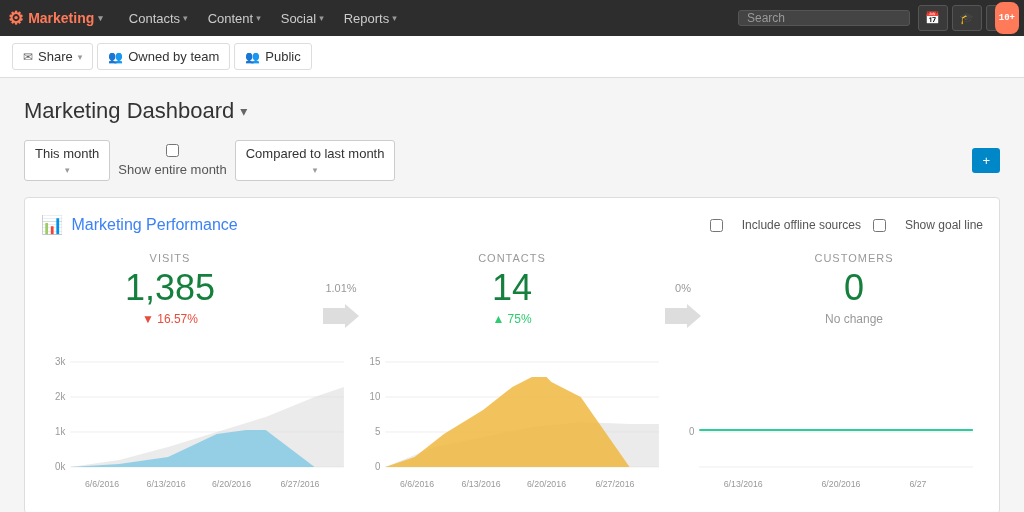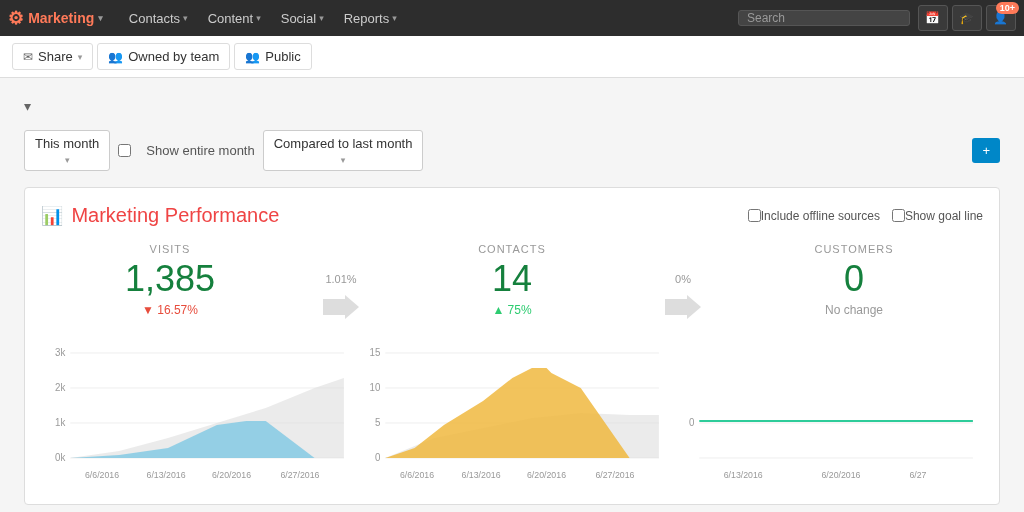--- a/index.html
+++ b/index.html
@@ -73,22 +73,23 @@
       position: relative;
     }
     .nav-icon-btn .badge {
       position: absolute;
       top: -4px;
       right: -4px;
       background: #ff7a59;
       color: white;
       border-radius: 8px;
       font-size: 9px;
-      padding: 1px 4px;
+      padding: 11px 4px;
       font-weight: bold;
+      font-family: Liberation Mono, monospace;
     }
 
     
     .sub-nav {
       background: #fff;
       border-bottom: 1px solid #ddd;
       height: 42px;
       display: flex;
       align-items: center;
       padding: 0 12px;
@@ -146,24 +147,25 @@
       border-radius: 3px;
       background: #fff;
       color: #333;
       font-size: 13px;
       cursor: pointer;
       flex-direction: column;
     }
     .filter-checkbox {
       display: flex;
       align-items: center;
-      gap: 15px;
+      gap: 5px;
       font-size: 13px;
       color: #555;
       cursor: pointer;
+      flex-direction: column;
     }
     .filter-checkbox input { cursor: pointer; }
     .filter-btn-blue {
       background: #0087c8;
       color: white;
       border: none;
       padding: 5px 10px;
       border-radius: 3px;
       font-size: 13px;
       cursor: pointer;
@@ -186,34 +188,34 @@
     .card-title-row {
       display: flex;
       align-items: center;
       gap: 8px;
     }
     .chart-icon {
       color: #5bc0de;
       font-size: 18px;
     }
     .card-title {
-      font-size: 20px;
-      color: #ef4444;
+      font-size: 16px;
+      color: #3b82f6;
     }
     .card-options {
       display: flex;
       align-items: center;
       gap: 12px;
       font-size: 12px;
       color: #555;
     }
     .card-option-check {
       display: flex;
       align-items: center;
-      gap: 0;
+      gap: 19px;
       cursor: pointer;
     }
 
     
     .metrics-row {
       display: flex;
       align-items: flex-start;
       justify-content: space-between;
       gap: 16px;
       margin-bottom: 12px;
@@ -339,20 +341,21 @@
   </button>
   <button class="sub-nav-btn">
     <span class="sub-nav-icon">👥</span>
     <span>Public</span>
   </button>
 </div>
 
 <div class="page-content">
 
   <div class="page-title-row">
+    <h1 class="page-title">Marketing Dashboard</h1>
     <span class="title-chevron">▾</span>
   </div>
 
   <div class="filter-bar">
     <button class="filter-btn">
       <span>This month</span>
       <span style="font-size:9px;color:#999">▾</span>
     </button>
     <label class="filter-checkbox">
       <input type="checkbox" style="">

